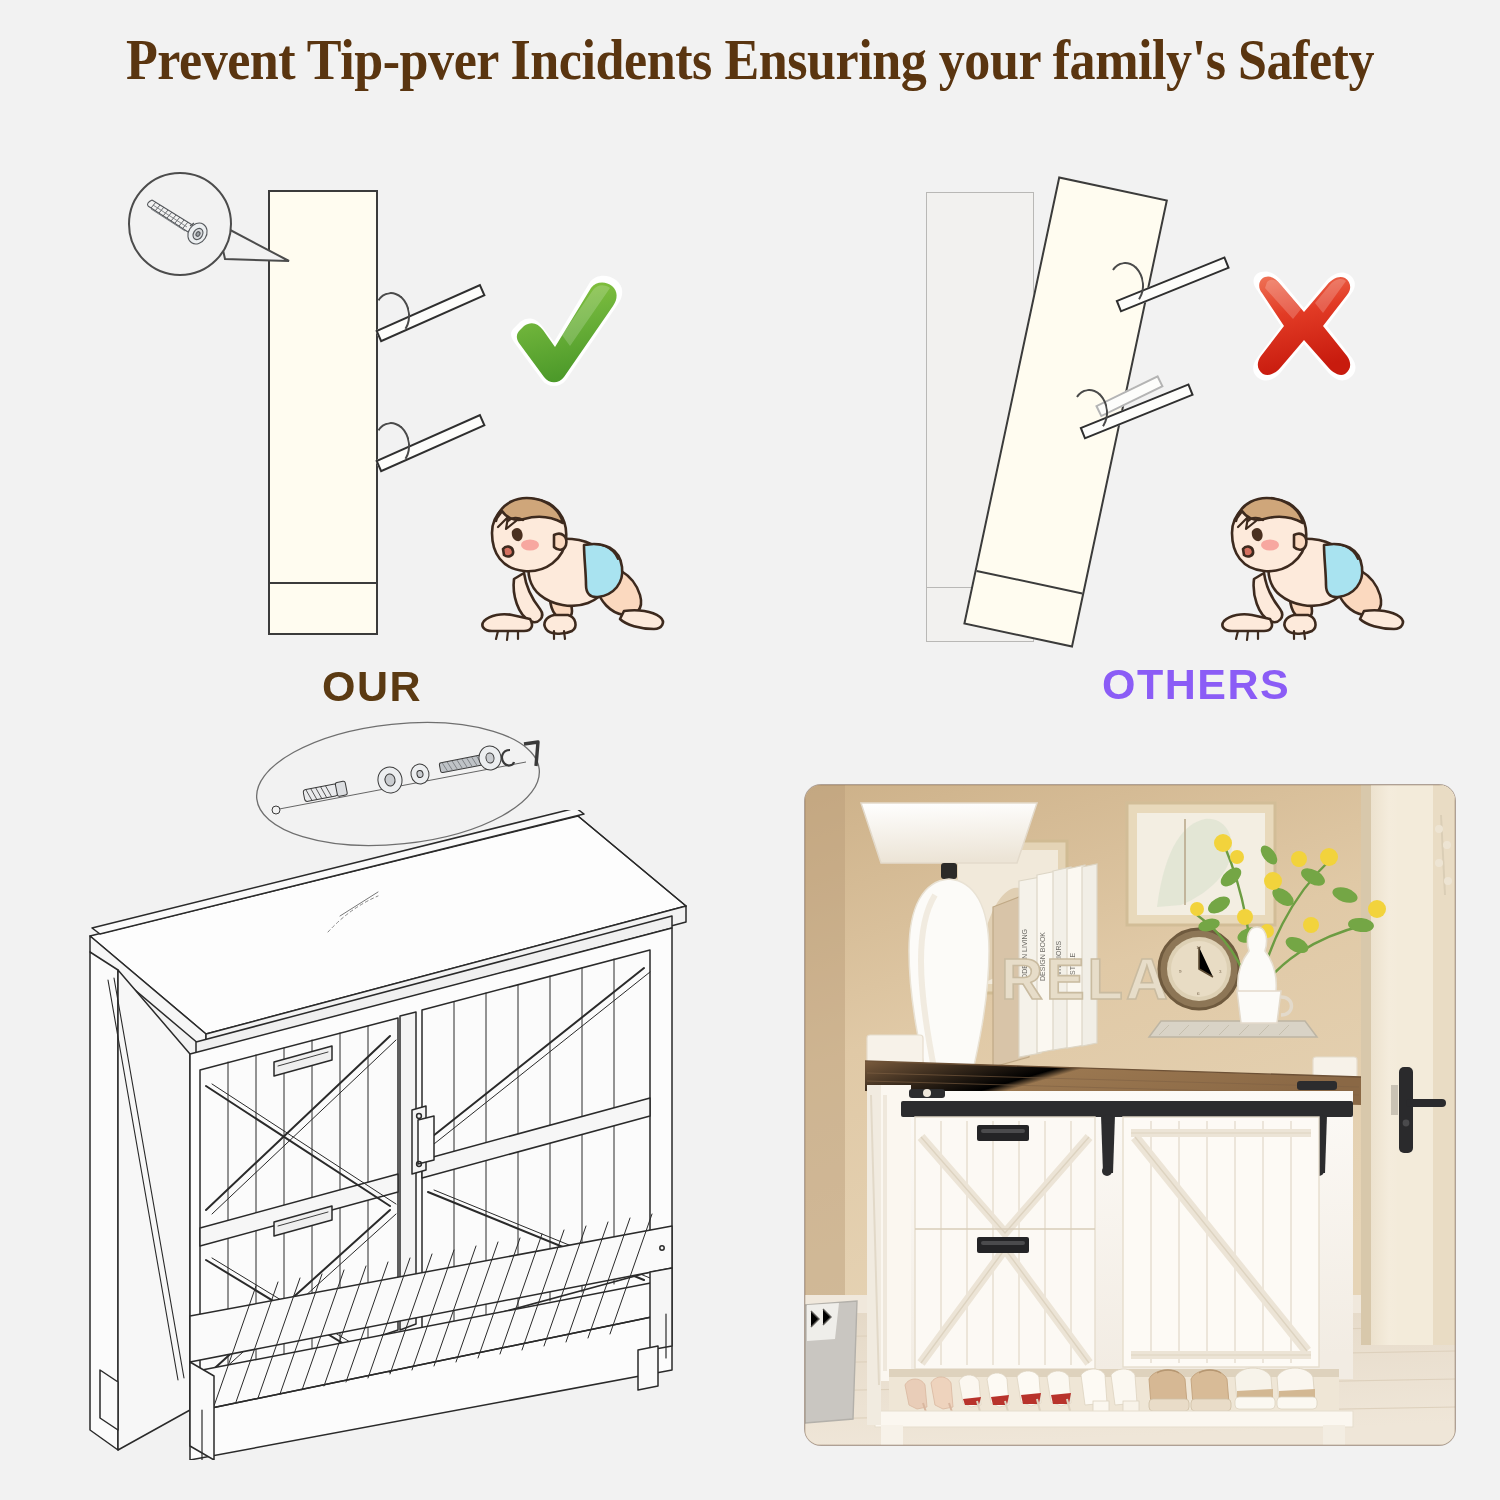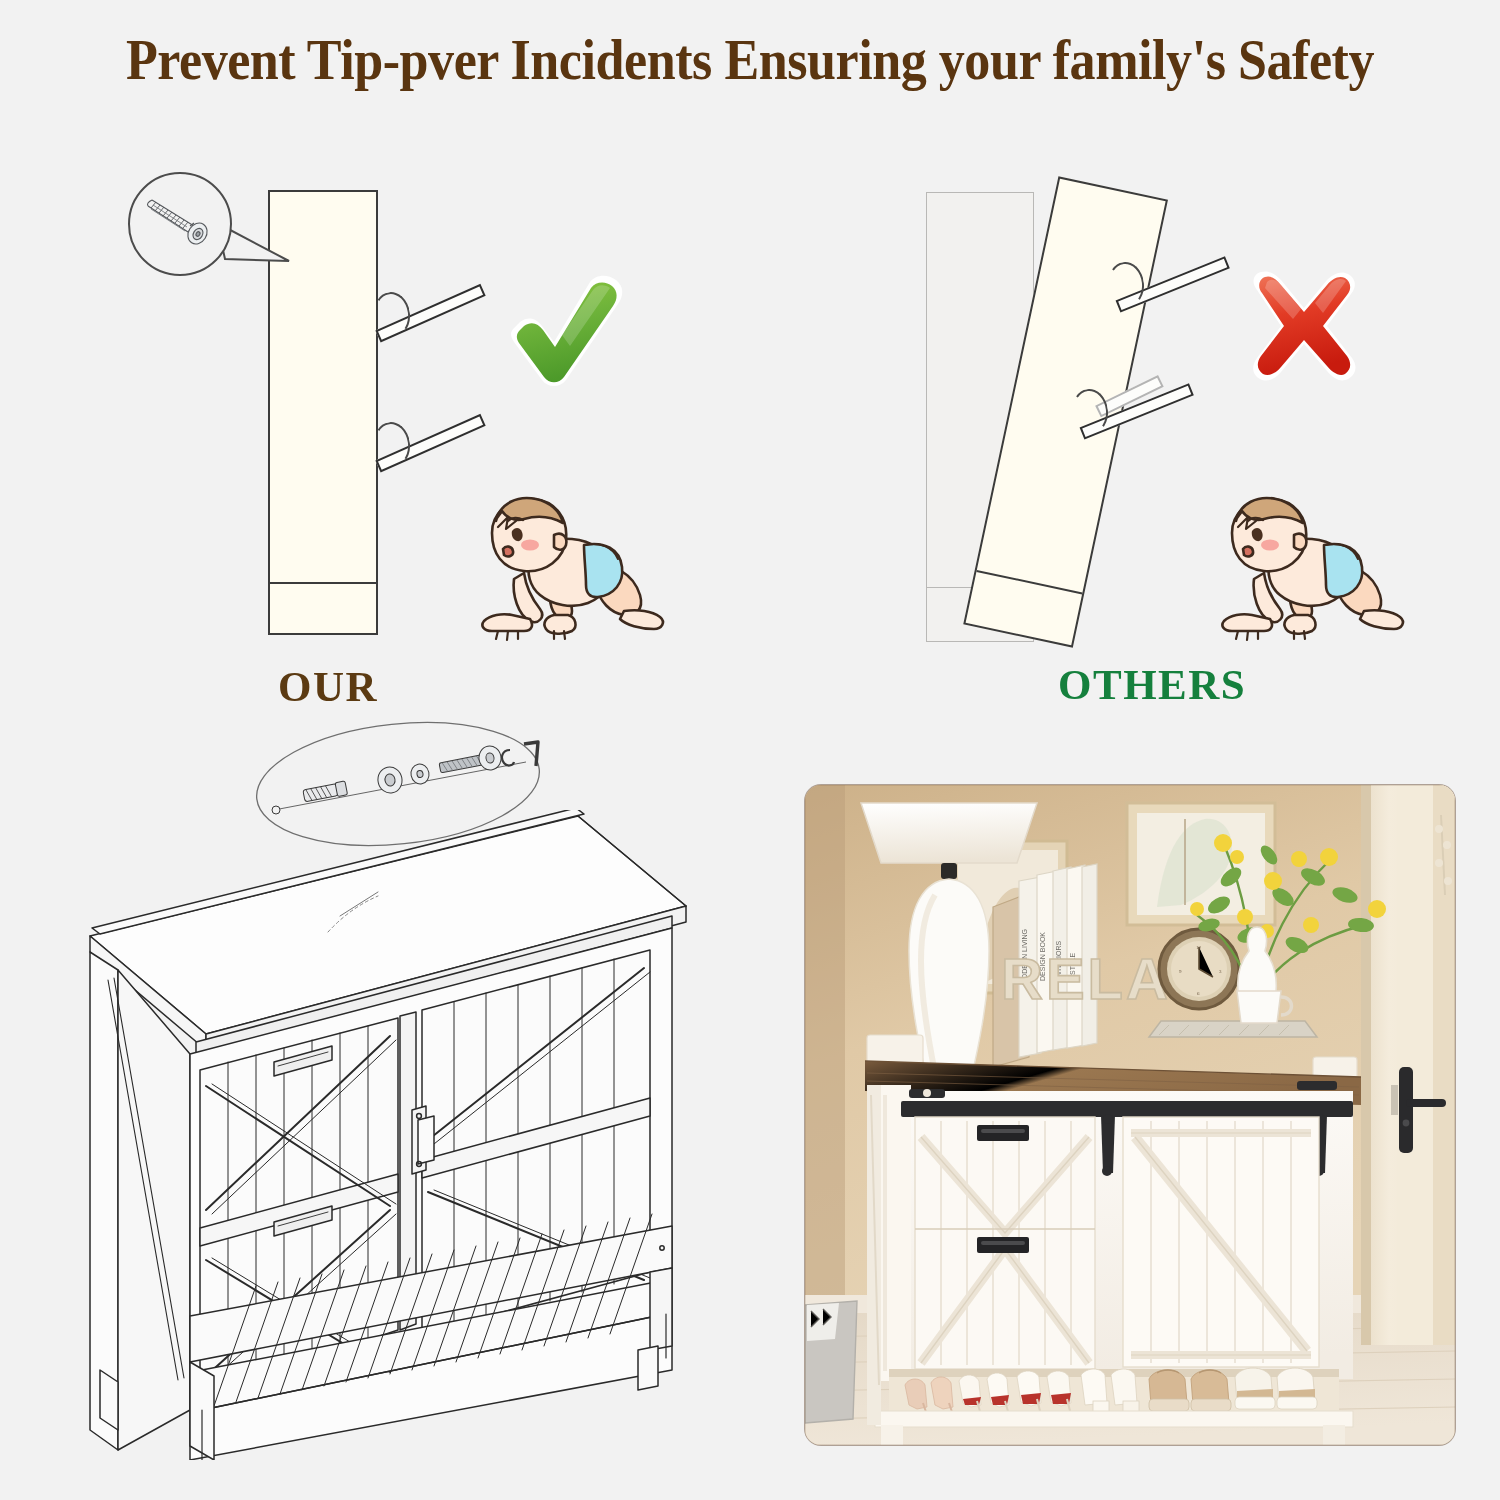--- a/index.html
+++ b/index.html
@@ -27,27 +27,28 @@
     letter-spacing: -0.5px;
     color: #5a3510;
     transform: scaleX(0.93);
     transform-origin: center top;
     white-space: nowrap;
   }
 
   
   .panel-label {
     position: absolute;
-    font-family: Liberation Serif, serif;
+    font-family: Liberation Sans, sans-serif;
     font-weight: bold;
     font-size: 43px;
     letter-spacing: 1.5px;
+    margin-left: 44px;
   }
   .label-our    { left: 278px;  top: 662px; color: #5b3a12; }
-  .label-others { left: 1058px; top: 660px; color: #15803d; }
+  .label-others { left: 1058px; top: 660px; color: #8b5cf6; }
 
   
   .cream-panel {
     position: absolute;
     background: #fffcf0;
     border: 2px solid #3b3b3b;
     box-sizing: border-box;
   }
   .ghost-panel {
     position: absolute;

